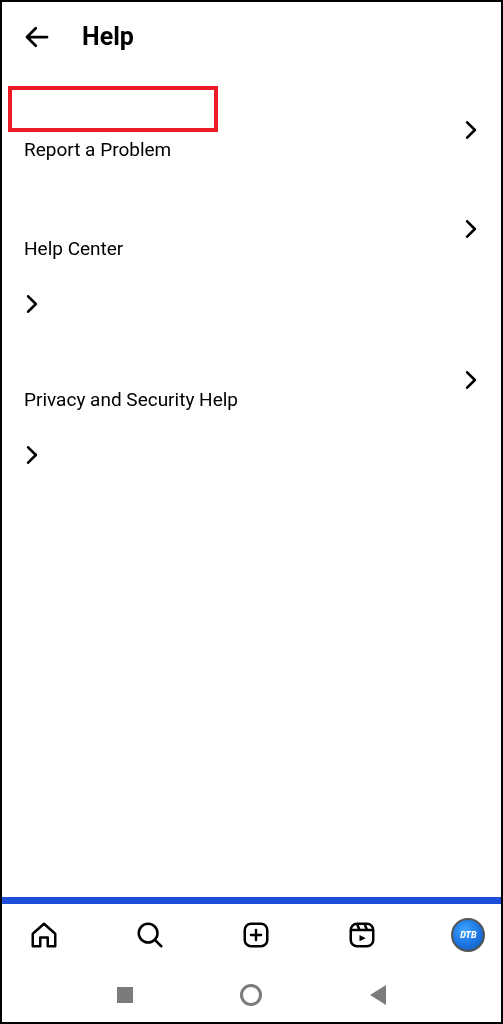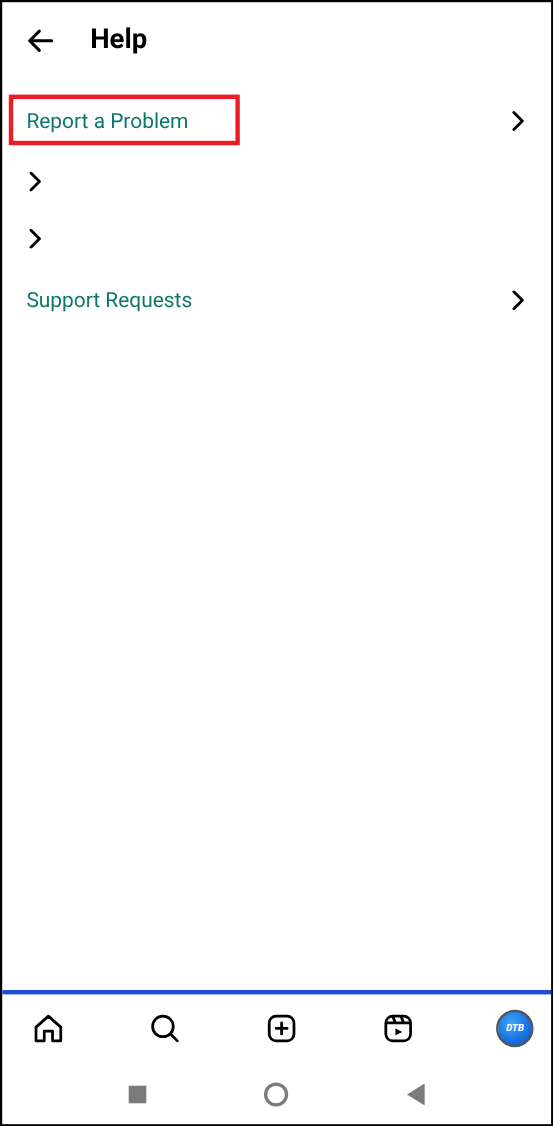--- a/index.html
+++ b/index.html
@@ -44,21 +44,22 @@
       display: flex;
       align-items: center;
       justify-content: space-between;
       padding: 18px 22px 18px 22px;
       cursor: pointer;
       position: relative;
     }
     .menu-item-label {
       font-size: 19px;
       font-weight: 400;
-      color: #0f766e;
+      color: #000000;
+      margin-top: 40px;
     }
     .chevron {
       width: 16px;
       height: 16px;
       display: flex;
       align-items: center;
       justify-content: center;
     }
     .highlight-box {
       position: absolute;
@@ -67,21 +68,21 @@
       width: 210px;
       height: 46px;
       border: 4px solid #ed1c24;
       pointer-events: none;
     }
     .app-nav {
       display: flex;
       align-items: center;
       justify-content: space-around;
       padding: 14px 1px 14px 10px;
-      border-top: 4px solid #1d4ed8;
+      border-top: 7px solid #1d4ed8;
       gap: 43px;
     }
     .nav-icon {
       width: 34px;
       height: 34px;
       display: flex;
       align-items: center;
       justify-content: center;
       cursor: pointer;
     }
@@ -150,38 +151,46 @@
     <span class="menu-item-label">Report a Problem</span>
     <span class="chevron">
       <svg width="12" height="18" viewBox="0 0 8 14" fill="none">
           <path d="M1 1L7 7L1 13" stroke="#000" stroke-width="2" stroke-linecap="round" stroke-linejoin="round"></path>
         </svg>
     </span>
   </div>
 
 
   <div class="menu-item">
-    <span class="chevron">
-      <svg width="12" height="18" viewBox="0 0 8 14" fill="none">
-          <path d="M1 1L7 7L1 13" stroke="#000" stroke-width="2" stroke-linecap="round" stroke-linejoin="round"></path>
-        </svg>
-    </span>
-  </div>
-
-  <div class="menu-item">
-    <span class="chevron">
-      <svg width="12" height="18" viewBox="0 0 8 14" fill="none">
-          <path d="M1 1L7 7L1 13" stroke="#000" stroke-width="2" stroke-linecap="round" stroke-linejoin="round"></path>
-        </svg>
-    </span>
-  </div>
-
-
-  <div class="menu-item">
-    <span class="menu-item-label">Support Requests</span>
+    <span class="menu-item-label">Help Center</span>
+    <span class="chevron">
+      <svg width="12" height="18" viewBox="0 0 8 14" fill="none">
+          <path d="M1 1L7 7L1 13" stroke="#000" stroke-width="2" stroke-linecap="round" stroke-linejoin="round"></path>
+        </svg>
+    </span>
+  </div>
+
+  <div class="menu-item">
+    <span class="chevron">
+      <svg width="12" height="18" viewBox="0 0 8 14" fill="none">
+          <path d="M1 1L7 7L1 13" stroke="#000" stroke-width="2" stroke-linecap="round" stroke-linejoin="round"></path>
+        </svg>
+    </span>
+  </div>
+
+  <div class="menu-item">
+    <span class="menu-item-label">Privacy and Security Help</span>
+    <span class="chevron">
+      <svg width="12" height="18" viewBox="0 0 8 14" fill="none">
+          <path d="M1 1L7 7L1 13" stroke="#000" stroke-width="2" stroke-linecap="round" stroke-linejoin="round"></path>
+        </svg>
+    </span>
+  </div>
+
+  <div class="menu-item">
     <span class="chevron">
       <svg width="12" height="18" viewBox="0 0 8 14" fill="none">
           <path d="M1 1L7 7L1 13" stroke="#000" stroke-width="2" stroke-linecap="round" stroke-linejoin="round"></path>
         </svg>
     </span>
   </div>
 </div>
 
 <div class="app-nav">
   <div class="nav-icon">

